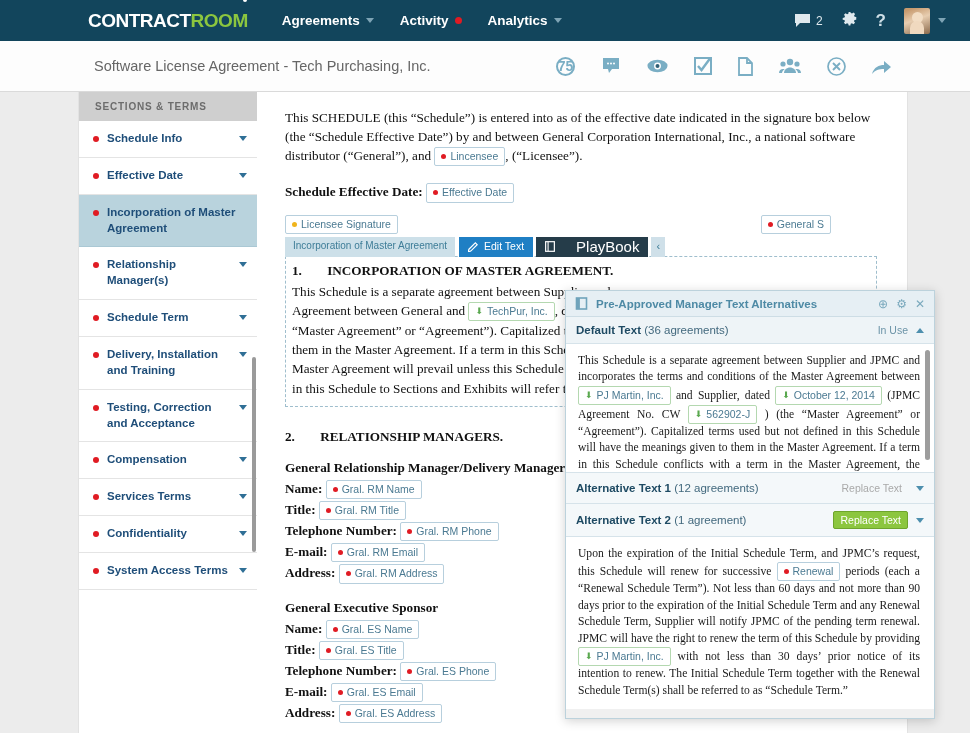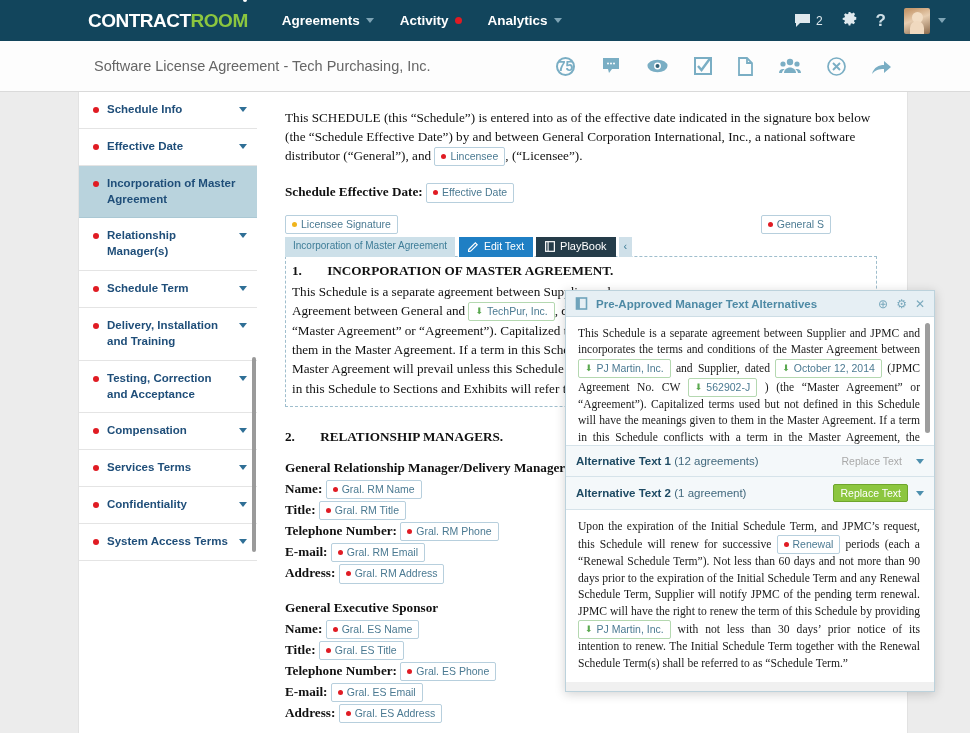--- a/index.html
+++ b/index.html
@@ -94,22 +94,22 @@
 
   
   .sec-box { position:relative; border:1px dashed #9fbecd; padding:4px 6px 8px 6px;
     margin-top:22px; }
   .sec-tabs { position:absolute; left:-1px; top:-20px; display:flex; align-items:stretch;
     height:20px; font-family:"Liberation Sans",sans-serif; }
   .sec-tag { background:#cde0e9; color:#3e7d98; font-size:10px; padding:4px 8px;
     display:flex; align-items:center; }
   .btn-edit { background:#1f7fc4; color:#fff; font-size:10.5px; padding:0 9px;
     display:flex; align-items:center; gap:5px; cursor:pointer; margin-left:4px; }
-  .btn-play { background:#253c49; color:#fff; font-size:11px; padding:0 9px;
-    display:flex; align-items:center; gap:5px; cursor:pointer; margin-left:3px; }
+  .btn-play { background:#253c49; color:#fff; font-size:15px; padding:0 9px;
+    display:flex; align-items:center; gap:21px; cursor:pointer; margin-left:3px; }
   .btn-more { background:#cfe0e9; color:#3e7d98; font-size:11px; padding:0 5px;
     display:flex;align-items:center; margin-left:3px; cursor:pointer; }
 
   .flds div { margin:1px 0; }
   .flds .lbl { font-weight:bold; }
 
   
   .panel { position:absolute; left:565px; top:198px; width:370px; background:#fff;
     border:1px solid #bcd2dc; box-shadow:0 2px 10px rgba(0,0,0,.18); z-index:25; }
   .p-head { height:26px; background:#e6eff4; display:flex; align-items:center;
@@ -236,20 +236,21 @@
             <path d="M0 16c2-7 7-9 12-9V3l7 6-7 6v-4C7 11 3 12 0 16z" fill="#7aaec4"></path>
           </svg>
       </div>
     </div>
   </div>
 
   <div class="stage">
     <div class="page">
 
       <div class="sidebar">
+        <div class="sb-head">SECTIONS &amp; TERMS</div>
 
         <div class="sb-item">
           <span class="sb-bullet"></span>
           <span class="sb-label">Schedule Info</span>
           <span class="sb-chev"></span>
         </div>
         <div class="sb-item">
           <span class="sb-bullet"></span>
           <span class="sb-label">Effective Date</span>
           <span class="sb-chev"></span>
@@ -443,20 +444,28 @@
         <svg width="13" height="13" viewBox="0 0 13 13">
             <rect x="1.5" y="1" width="10" height="11" fill="none" stroke="#6fa3bb" stroke-width="1.6"></rect>
             <rect x="1.5" y="1" width="3.4" height="11" fill="#6fa3bb"></rect>
           </svg>
         <div class="p-title">Pre-Approved Manager Text Alternatives</div>
         <span class="p-ico">⊕</span>
         <span class="p-ico">⚙</span>
         <span class="p-ico">✕</span>
       </div>
 
+      <div class="p-row">
+        <div class="p-rt">
+          <b>Default Text</b>
+          <span class="cnt">(36 agreements)</span>
+        </div>
+        <span class="p-inuse">In Use</span>
+        <span class="p-c up"></span>
+      </div>
 
       <div class="p-body" style="height:128px;overflow:hidden;">
         <span>This Schedule is a separate agreement between Supplier and JPMC and incorporates the terms and conditions of the Master Agreement between</span>
         <span class="tok green">
             <span class="arw">⬇</span>
             <span>PJ Martin, Inc.</span>
           </span>
         <span>and Supplier, dated</span>
         <span class="tok green">
             <span class="arw">⬇</span>

